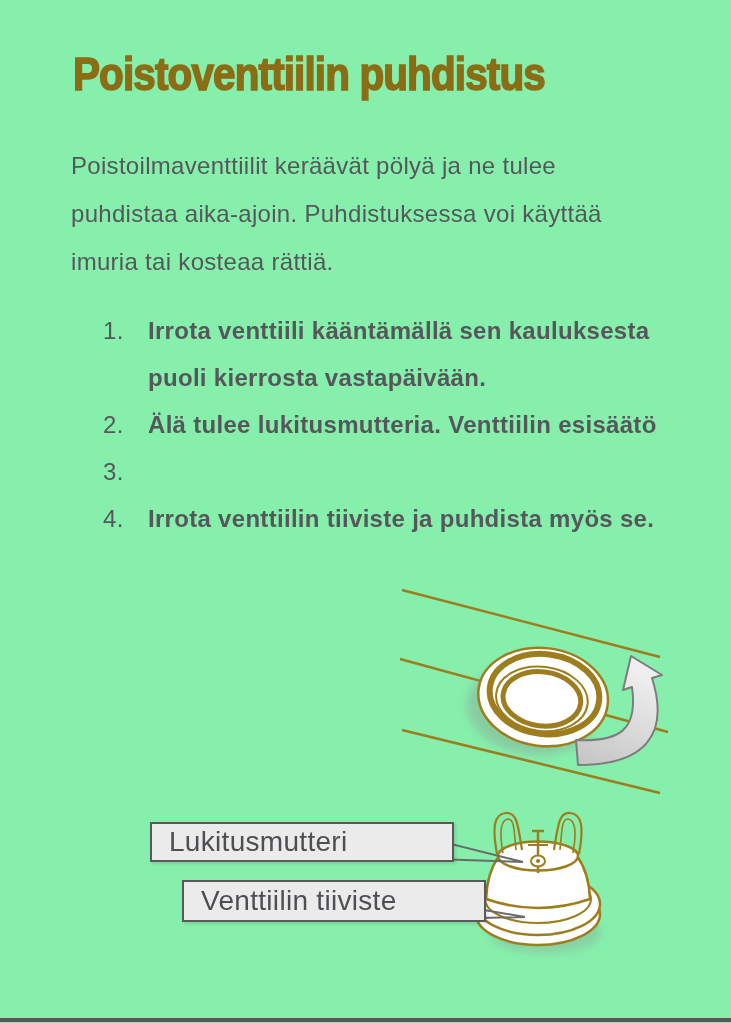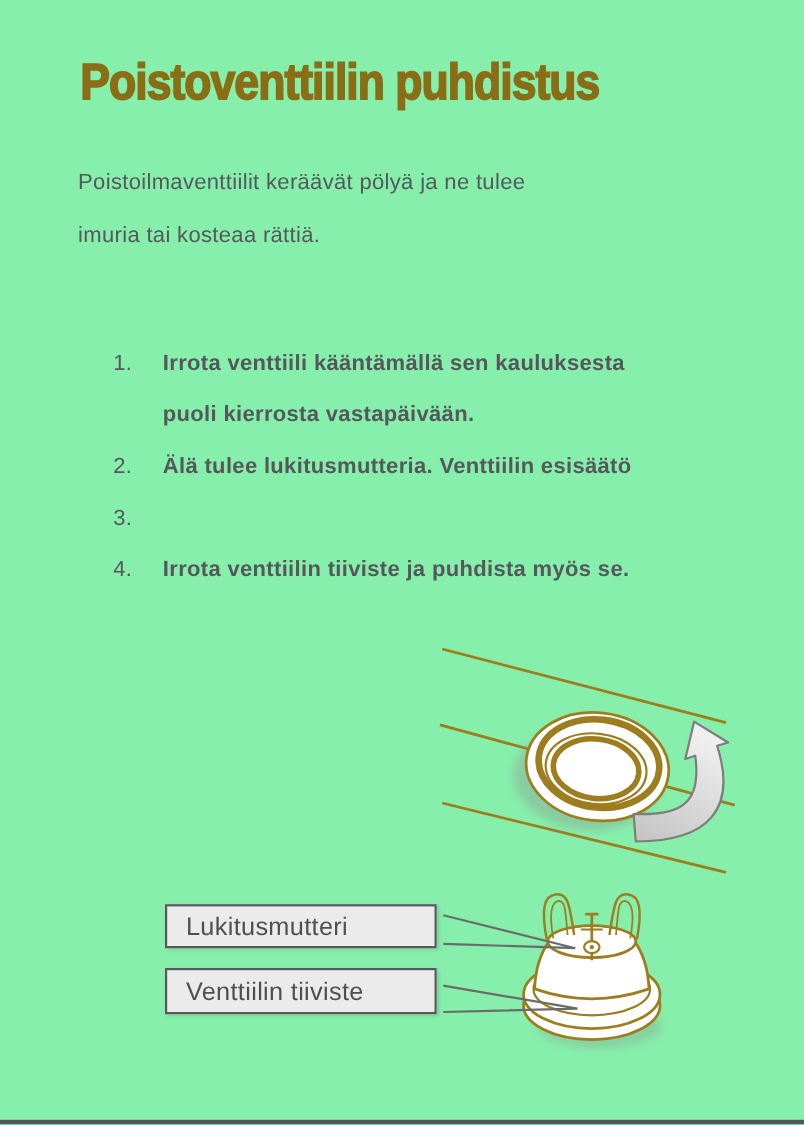--- a/index.html
+++ b/index.html
@@ -9,55 +9,56 @@
 
   .title{
     position:absolute;left:73px;top:50px;
     font-size:46px;font-weight:bold;line-height:48px;
     letter-spacing:-1px;color:#8a6d15;
     -webkit-text-stroke:1.6px #8a6d15;
     transform:scaleX(0.88);transform-origin:left center;
     white-space:nowrap;
   }
 
-  .bodytext{color:#56575b;font-size:20px;letter-spacing:.3px;}
+  .bodytext{color:#56575b;font-size:24px;letter-spacing:.3px;}
 
   .intro{position:absolute;left:71px;top:142px;line-height:48px;white-space:nowrap;}
 
   .steps{position:absolute;left:103px;top:307px;line-height:47px;}
   .step{display:flex;}
   .step .num{width:45px;flex:0 0 45px;}
   .step .lines{white-space:nowrap;font-weight:bold;}
 
   .callout-box{
-    position:absolute;left:150px;width:247px;
+    position:absolute;left:150px;width:304px;
     box-sizing:border-box;border:2.5px solid #58595b;background:#ebebeb;
     display:flex;align-items:center;padding-left:17px;
-    color:#4e4f53;font-size:23px;letter-spacing:.3px;
+    color:#4e4f53;font-size:28px;letter-spacing:.3px;
     box-shadow:2px 2px 3px rgba(0,0,0,0.12);
   }
   .box-lock{top:822px;height:40px;}
-  .box-seal{top:880px;height:42px;}
+  .box-seal{top:880px;height:42px;margin-left:32px;}
 
   .illus{position:absolute;}
   .credit{
     position:absolute;left:420px;top:971px;width:285px;
     text-align:right;font-size:24px;color:#595a5e;white-space:nowrap;
   }
   .footer-bar{position:absolute;left:0;top:1018px;width:731px;height:4px;background:#55565b;}
 </style>
 </head>
 <body>
 
 <div class="page">
 
   <div class="title">Poistoventtiilin puhdistus</div>
 
   <div class="intro bodytext">
     <div>Poistoilmaventtiilit keräävät pölyä ja ne tulee</div>
+    <div>puhdistaa aika-ajoin. Puhdistuksessa voi käyttää</div>
     <div>imuria tai kosteaa rättiä.</div>
   </div>
 
   <div class="steps bodytext">
     <div class="step">
       <div class="num">1.</div>
       <div class="lines">
         <div>Irrota venttiili kääntämällä sen kauluksesta</div>
         <div>puoli kierrosta vastapäivään.</div>
       </div>

